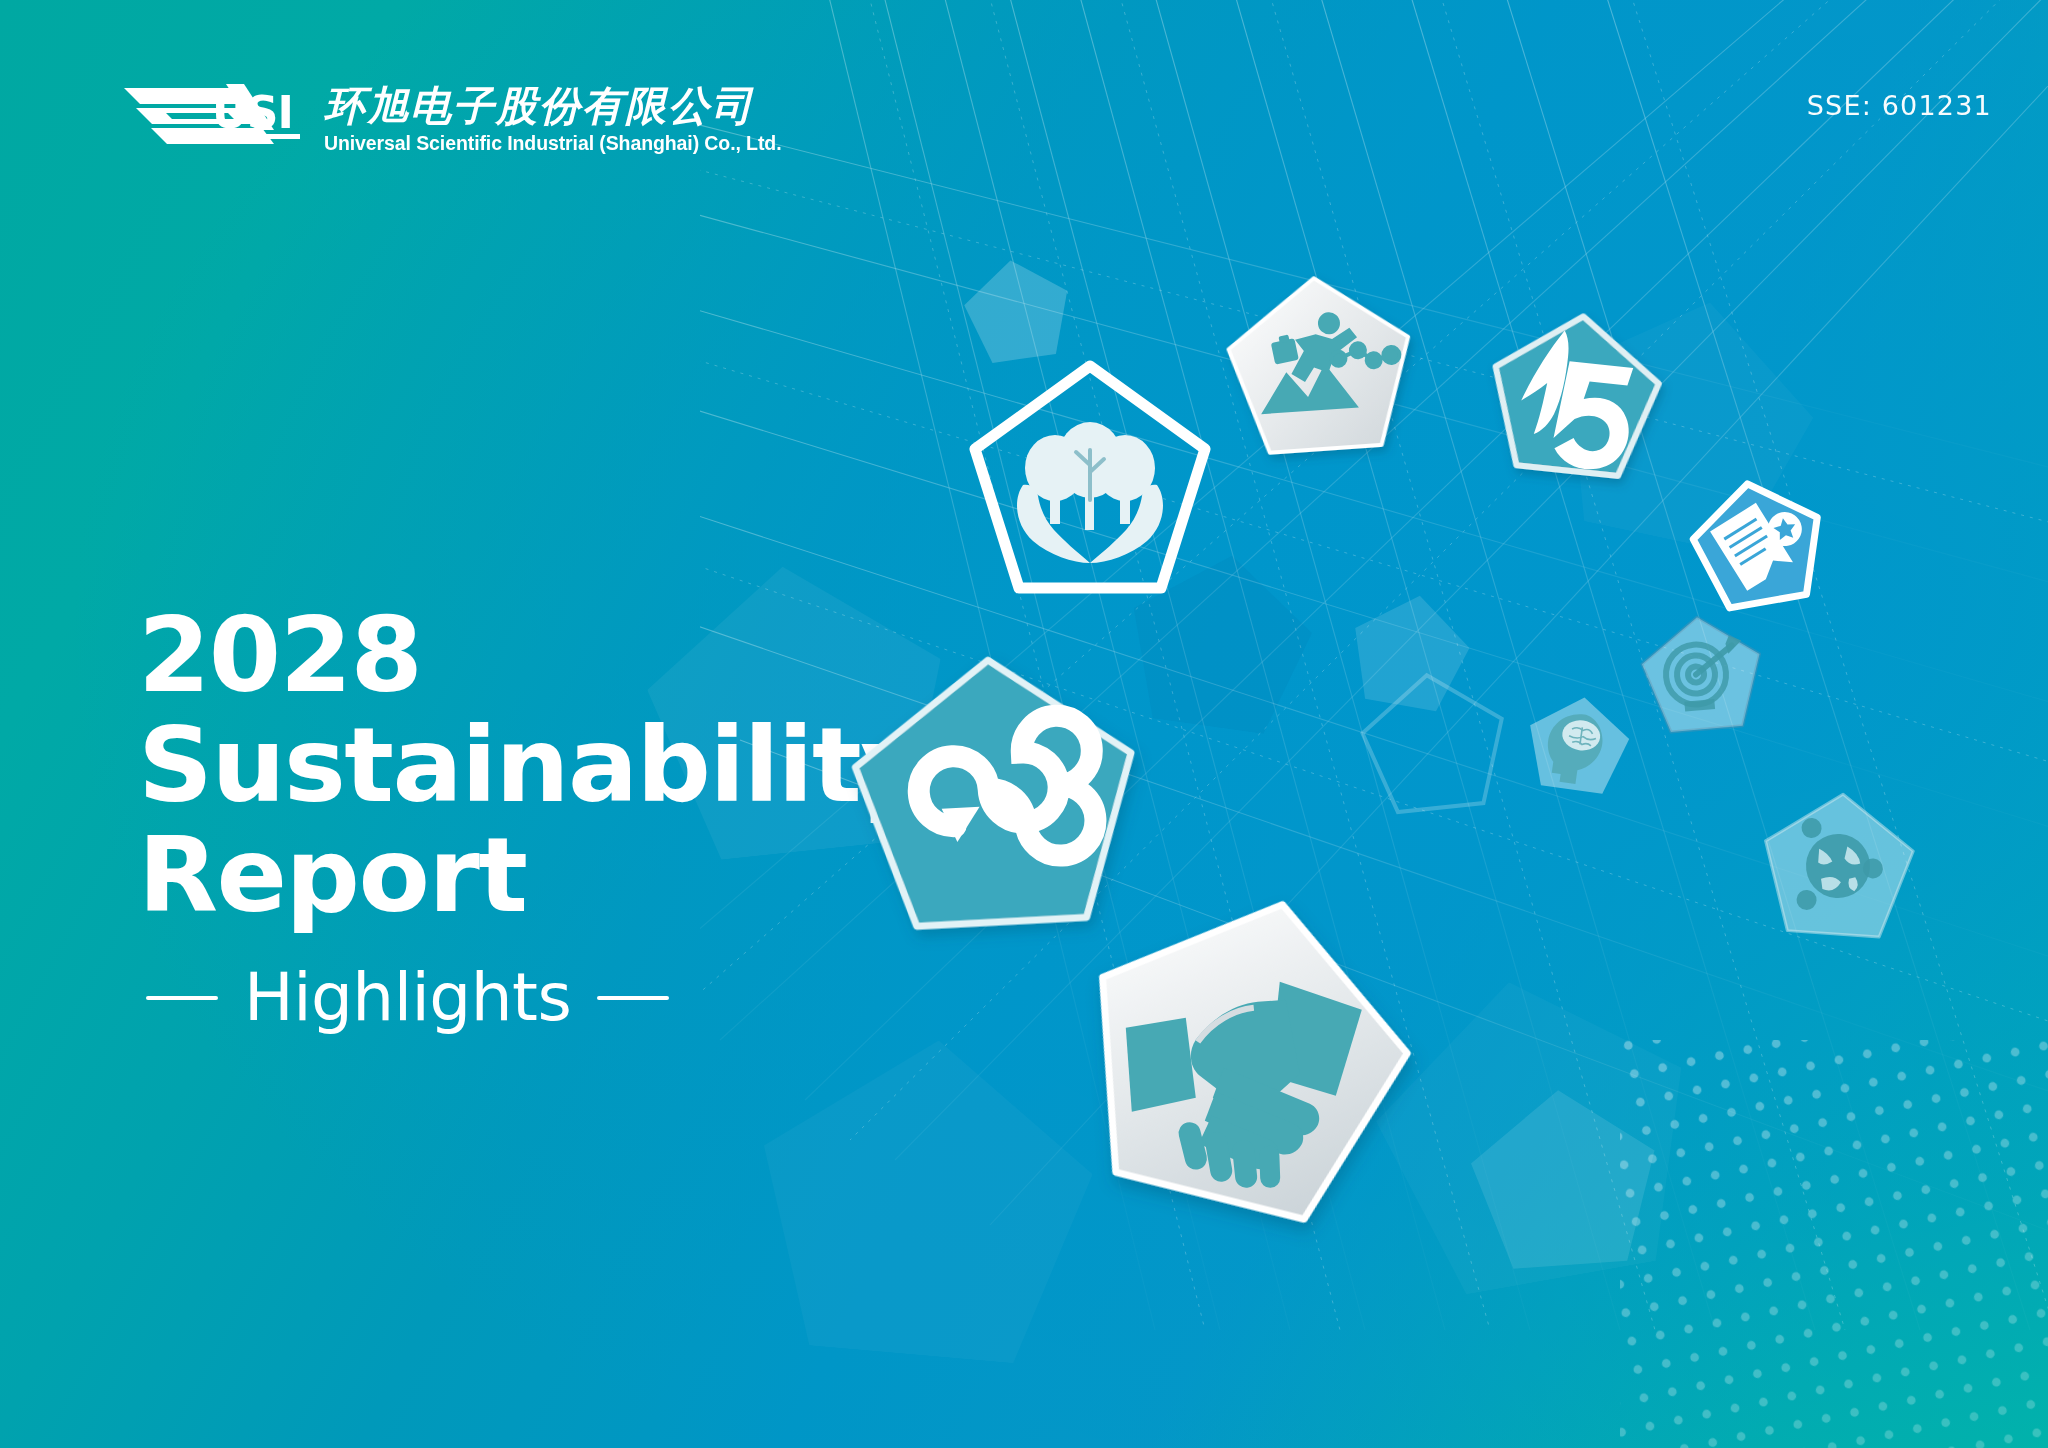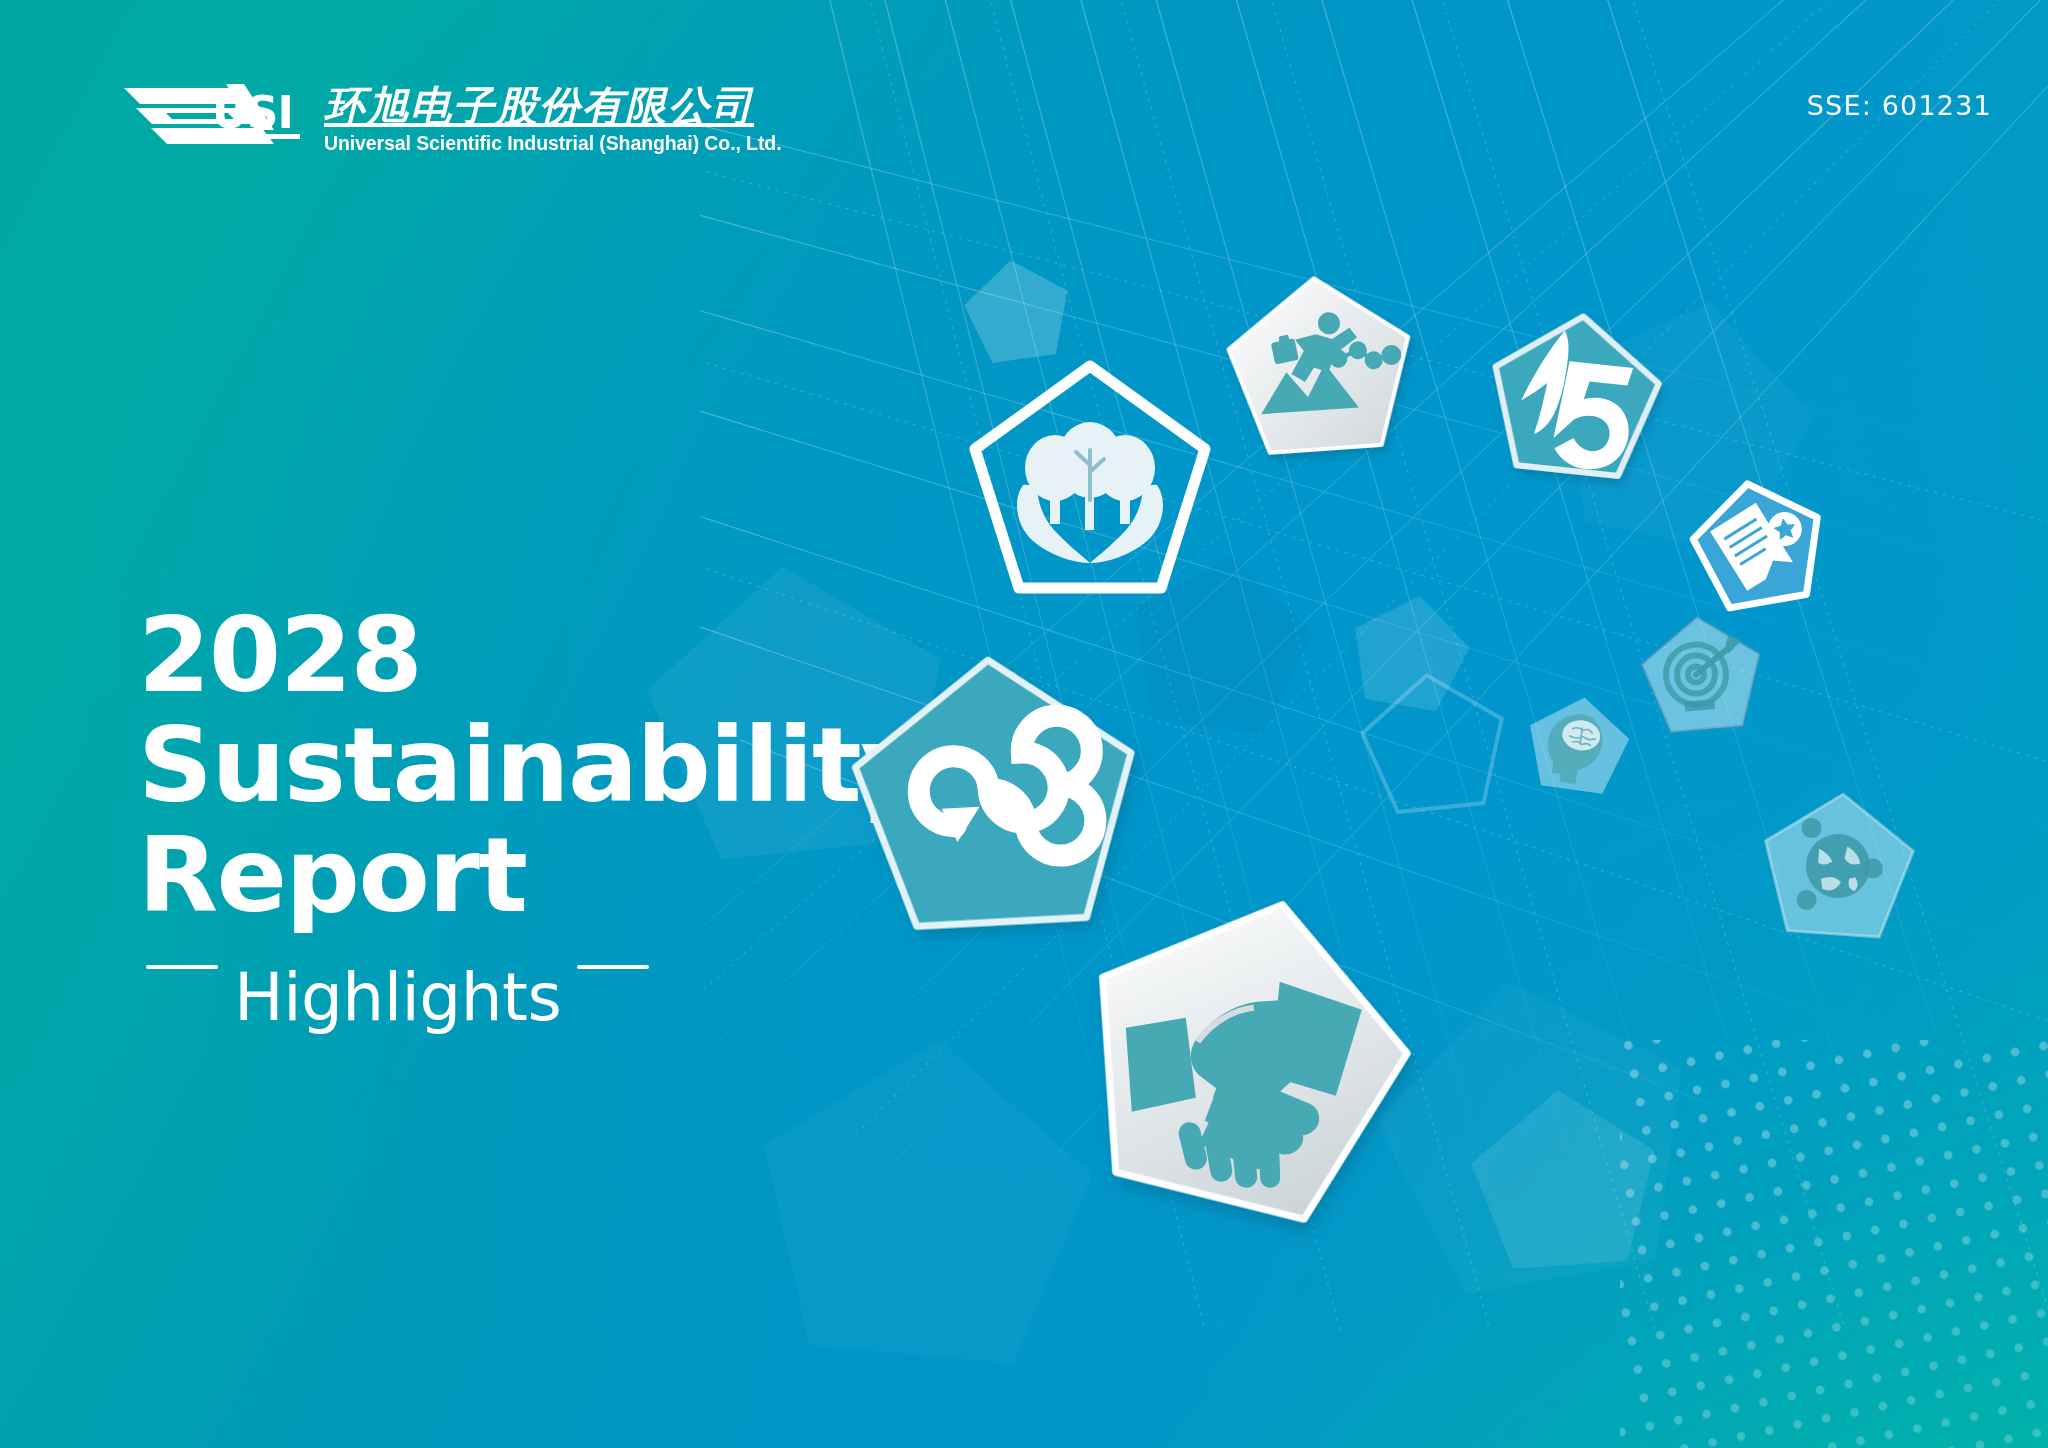--- a/index.html
+++ b/index.html
@@ -44,21 +44,20 @@
     display:flex;align-items:center;gap:22px;
   }
   .logo-mark{width:180px;height:74px;flex:0 0 auto;}
   .logo-text{display:flex;flex-direction:column;gap:2px;padding-top:2px;}
   .logo-cn{
     font-size:41px;line-height:1;color:#fff;font-weight:700;
     letter-spacing:2px;
     font-family:"DejaVu Sans","Liberation Sans",sans-serif;
     font-style:italic;
     white-space:nowrap;
-    text-decoration:underline;
   }
   .logo-en{
     font-size:19.5px;line-height:1.1;color:#fff;font-weight:700;
     letter-spacing:-.1px;white-space:nowrap;margin-top:4px;
   }
   .sse{
     position:absolute;right:56px;top:90px;
     color:#ffffff;font-size:27px;letter-spacing:1.2px;
     font-family:"DejaVu Sans","Liberation Sans",sans-serif;
     opacity:.97;
@@ -67,21 +66,21 @@
   
   .title-block{position:absolute;left:138px;top:600px;width:800px;}
   .title-line{
     color:#fff;font-weight:700;
     font-size:104px;line-height:1.06;
     letter-spacing:-1.5px;
     font-family:"DejaVu Sans","Liberation Sans",sans-serif;
     white-space:nowrap;
   }
   .subtitle-row{
-    display:flex;align-items:flex-start;gap:16px;
+    display:flex;align-items:center;gap:26px;
     margin-top:34px;margin-left:8px;
   }
   .rule{display:block;width:72px;height:4px;background:#fff;border-radius:2px;flex:0 0 auto;}
   .subtitle{
     color:#fff;font-size:66px;font-weight:400;line-height:1;
     font-family:"DejaVu Sans","Liberation Sans",sans-serif;
     letter-spacing:-.5px;white-space:nowrap;
   }
 
   

